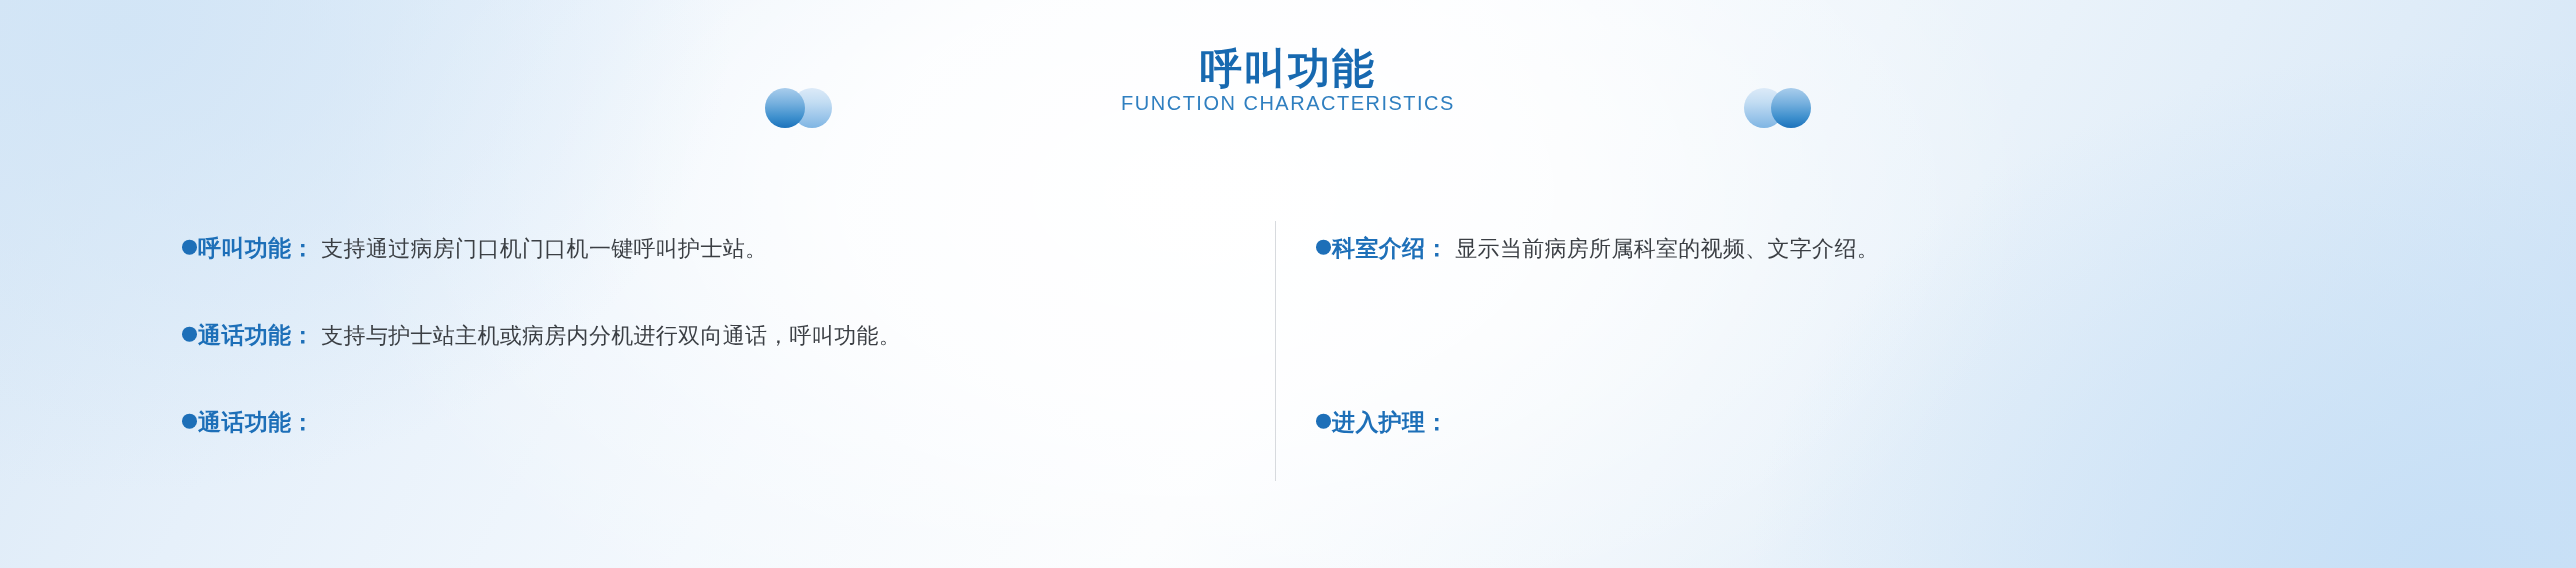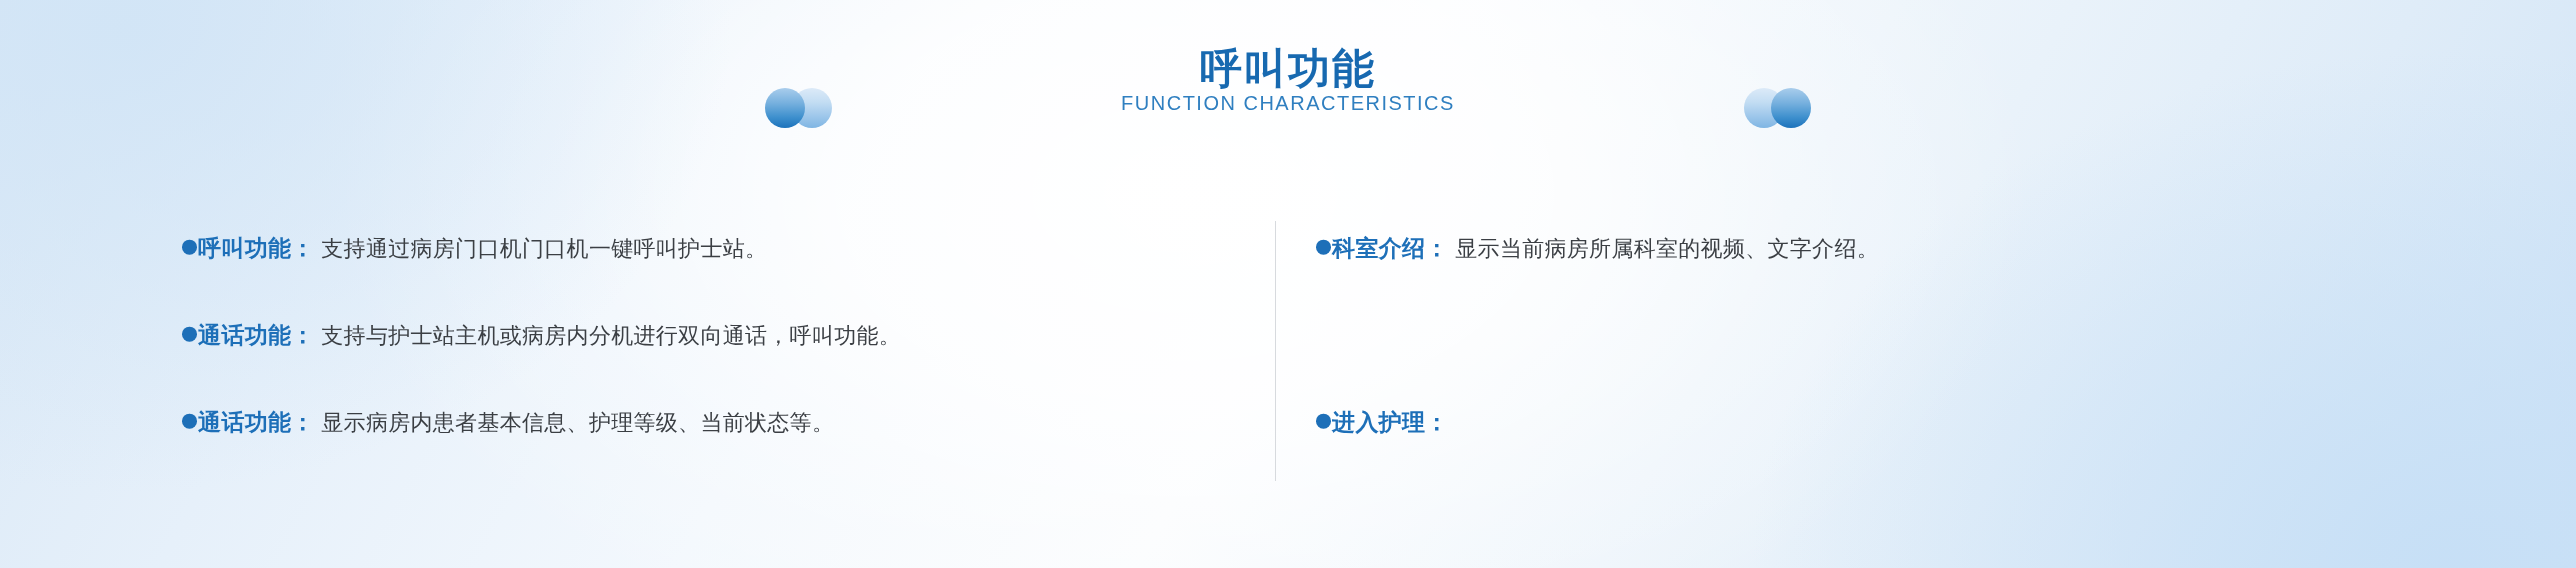--- a/index.html
+++ b/index.html
@@ -203,21 +203,20 @@
 
       <div class="feature-item">
         <span class="bullet-dot"></span>
         <span class="feature-label">通话功能：</span>
         <span class="feature-text">支持与护士站主机或病房内分机进行双向通话，呼叫功能。</span>
       </div>
 
       <div class="feature-item">
         <span class="bullet-dot"></span>
         <span class="feature-label">通话功能：</span>
-        <span class="feature-text">显示病房内患者基本信息、护理等级、当前状态等。</span>
       </div>
 
     </div>
 
     <div class="col col-right">
 
       <div class="feature-item">
         <span class="bullet-dot"></span>
         <span class="feature-label">科室介绍：</span>
         <span class="feature-text">显示当前病房所属科室的视频、文字介绍。</span>

